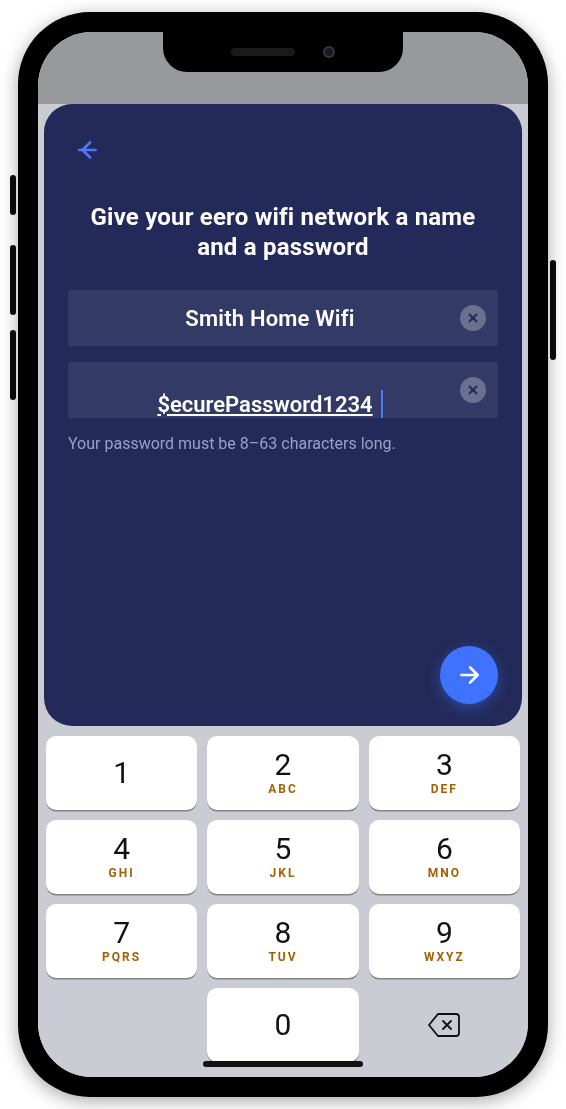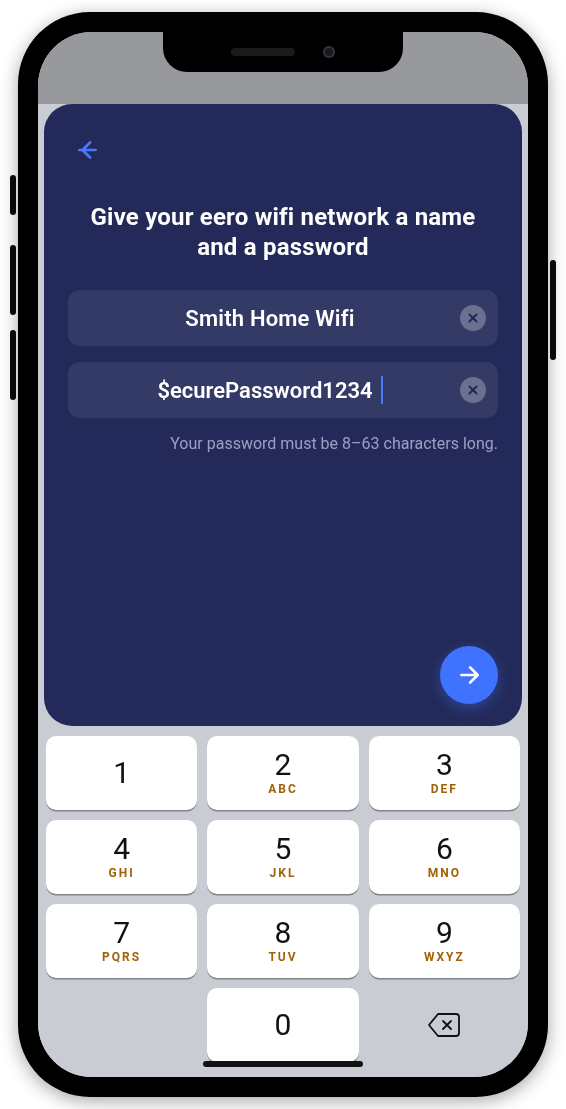--- a/index.html
+++ b/index.html
@@ -47,44 +47,44 @@
   }
   .back-row { height: 52px; display: flex; align-items: center; }
   .back-btn { width: 40px; height: 40px; border: none; background: transparent; display: flex; align-items: center; justify-content: center; border-radius: 8px; cursor: pointer; }
   .back-btn svg { width: 26px; height: 26px; stroke: #4a78ff; stroke-width: 2.5; fill: none; stroke-linecap: round; stroke-linejoin: round; }
 
   .title { margin-top: 26px; text-align: center; font-size: 24px; font-weight: 700; line-height: 1.25; letter-spacing: .2px; }
   .subtitle { margin-top: 14px; text-align: center; font-size: 17px; line-height: 1.5; color: #cfd3e6; padding: 0 8px; }
 
   .field-wrap { margin-top: 28px; display: flex; flex-direction: column; gap: 16px; }
   .field {
-    position: relative; height: 56px; border-radius: 12px; background: rgba(255,255,255,.08);
-    display: flex; align-items: center; padding: 0 54px 0 28px;
+    position: relative; height: 56px; border-radius: 2px; background: rgba(255,255,255,.08);
+    display: flex; align-items: flex-end; padding: 0 54px 0 28px;
   }
   .field input {
     width: 100%; height: 100%; border: none; background: transparent; outline: none;
     color: #fff; font-size: 22px; font-weight: 600; text-align: center; letter-spacing: .2px; font-family: inherit;
   }
   .field .cursor {
     width: 2px; height: 28px; background: #4a78ff; display: inline-block;
   }
-  .field .value-row { display: flex; align-items: center; justify-content: center; width: 100%; gap: 8px; }
+  .field .value-row { display: flex; align-items: center; justify-content: center; width: 100%; gap: 8px; text-decoration: underline; }
   .field .value-row .vtext { color: #fff; font-size: 22px; font-weight: 600; }
   .clear-btn {
     position: absolute; right: 12px; top: 50%; transform: translateY(-50%);
     width: 26px; height: 26px; border-radius: 50%; background: rgba(255,255,255,.28);
     border: none; display: flex; align-items: center; justify-content: center; cursor: pointer;
   }
   .clear-btn::before, .clear-btn::after {
     content: ""; position: absolute; width: 12px; height: 2px; background: #232a59; border-radius: 1px;
   }
   .clear-btn::before { transform: rotate(45deg); }
   .clear-btn::after  { transform: rotate(-45deg); }
 
-  .hint { margin-top: 16px; text-align: right; color: #9aa0c3; font-size: 16px; }
+  .hint { margin-top: 16px; text-align: left; color: #9aa0c3; font-size: 16px; }
 
   .next-btn {
     position: absolute; right: 24px; bottom: 22px; width: 58px; height: 58px; border-radius: 50%;
     background: #3f72ff; border: none; display: flex; align-items: center; justify-content: center; cursor: pointer;
     box-shadow: 0 4px 14px rgba(63,114,255,.4);
   }
   .next-btn svg { width: 26px; height: 26px; stroke: #fff; stroke-width: 2.5; fill: none; stroke-linecap: round; stroke-linejoin: round; }
 
   
   .keyboard {

